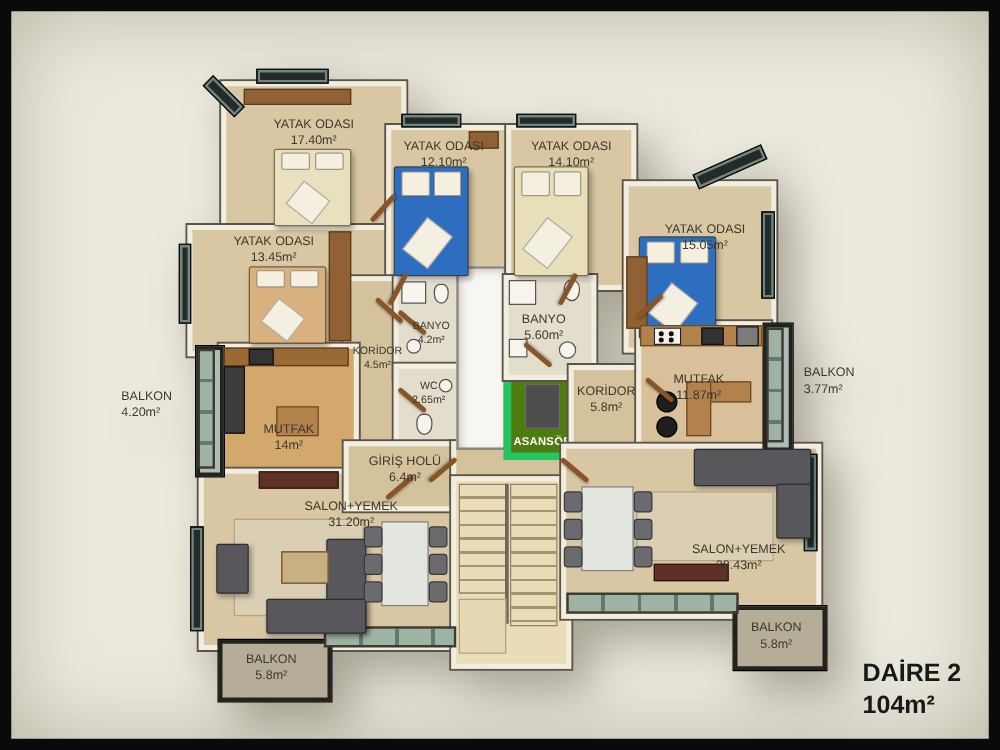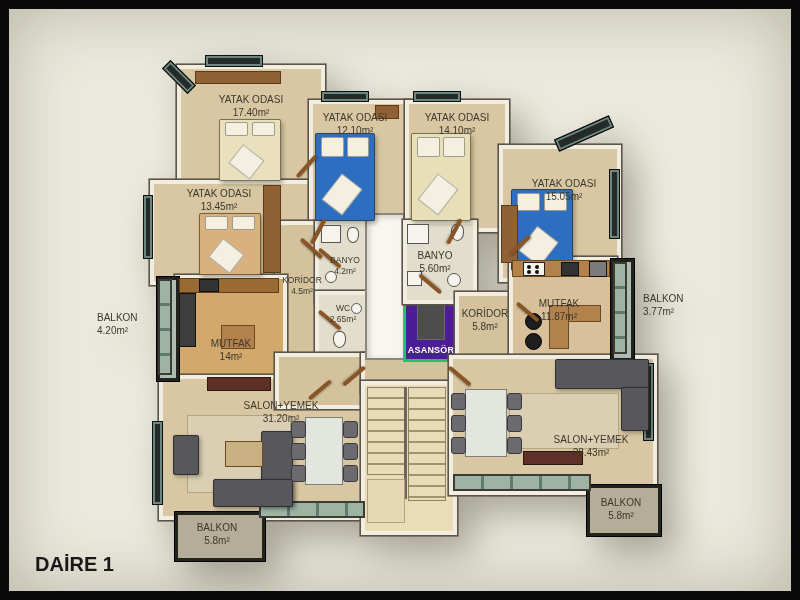--- a/index.html
+++ b/index.html
@@ -17,21 +17,21 @@
   .balcony{position:absolute;background:#B5AD98;border:3px solid #23231d;
         box-shadow:0 0 0 1px #000;}
   .glassband{position:absolute;border:2px solid #3c3c34;
         background:repeating-linear-gradient(90deg,#9EB3A4 0 26px,#5f7a6e 26px 29px);}
   .glassbandv{position:absolute;border:2px solid #3c3c34;
         background:repeating-linear-gradient(180deg,#9EB3A4 0 22px,#5f7a6e 22px 25px);}
   .win{position:absolute;background:#232a28;border:1px solid #0f0f0d;
         box-shadow:inset 0 0 0 2px #6d8680;}
   .lightwell{position:absolute;background:#F7F6F0;border:2px solid #8a877c;
         box-shadow:inset 2px 2px 6px rgba(0,0,0,.18);}
-  .elev{position:absolute;background:#4c1d95;border:3px solid #22c55e;}
+  .elev{position:absolute;background:#4d7c0f;border:6px solid #22c55e;}
   .elev .cab{position:absolute;left:11px;top:9px;width:26px;height:34px;background:#4d4d4d;border:1px solid #6a6a6a;}
   .elev .cap{position:absolute;left:0;right:0;bottom:4px;text-align:center;color:#fff;
         font-size:9px;font-weight:bold;letter-spacing:.2px;}
   .stairs{position:absolute;background:#EADCB6;border:4px solid #F1EEE1;box-shadow:0 0 0 1.6px #5b5549;}
   .flight{position:absolute;border:1px solid #8e8268;
         background:repeating-linear-gradient(180deg,#e9dcb8 0 9px,#a3946d 9px 11px);}
   .landing{position:absolute;background:#E6D8B2;border:1px solid #b1a37d;}
   .stairdiv{position:absolute;background:#6d665a;}
   .bed{position:absolute;border:1px solid rgba(55,38,10,.6);border-radius:2px;box-shadow:2px 3px 4px rgba(0,0,0,.28);}
   .pillow{position:absolute;top:4%;width:36%;height:20%;background:#f4efdf;border:1px solid rgba(0,0,0,.35);border-radius:2px;}
@@ -239,20 +239,24 @@
       <span>4.2m²</span>
     </div>
     <div class="rlabel sm" style="left:294px;top:294px;width:80px;">
       <span>WC</span>
       <span>2.65m²</span>
     </div>
     <div class="rlabel" style="left:162px;top:328px;width:120px;">
       <span>MUTFAK</span>
       <span>14m²</span>
     </div>
+    <div class="rlabel" style="left:255px;top:354px;width:120px;">
+      <span>GİRİŞ HOLÜ</span>
+      <span>6.4m²</span>
+    </div>
     <div class="rlabel" style="left:212px;top:390px;width:120px;">
       <span>SALON+YEMEK</span>
       <span>31.20m²</span>
     </div>
     <div class="rlabel left" style="left:88px;top:302px;width:70px;">
       <span>BALKON</span>
       <span>4.20m²</span>
     </div>
     <div class="rlabel" style="left:148px;top:512px;width:120px;">
       <span>BALKON</span>
@@ -286,16 +290,19 @@
       <span>BALKON</span>
       <span>3.77m²</span>
     </div>
     <div class="rlabel" style="left:552px;top:487px;width:120px;">
       <span>BALKON</span>
       <span>5.8m²</span>
     </div>
   </div>
 
   <div class="aptlabel" id="apt1">
-    <span>DAİRE 1</span>
   </div>
+  <div class="aptlabel" id="apt2">
+    <span>DAİRE 2</span>
+    <span>104m²</span>
+  </div>
 
 </div>
 
 </body></html>

